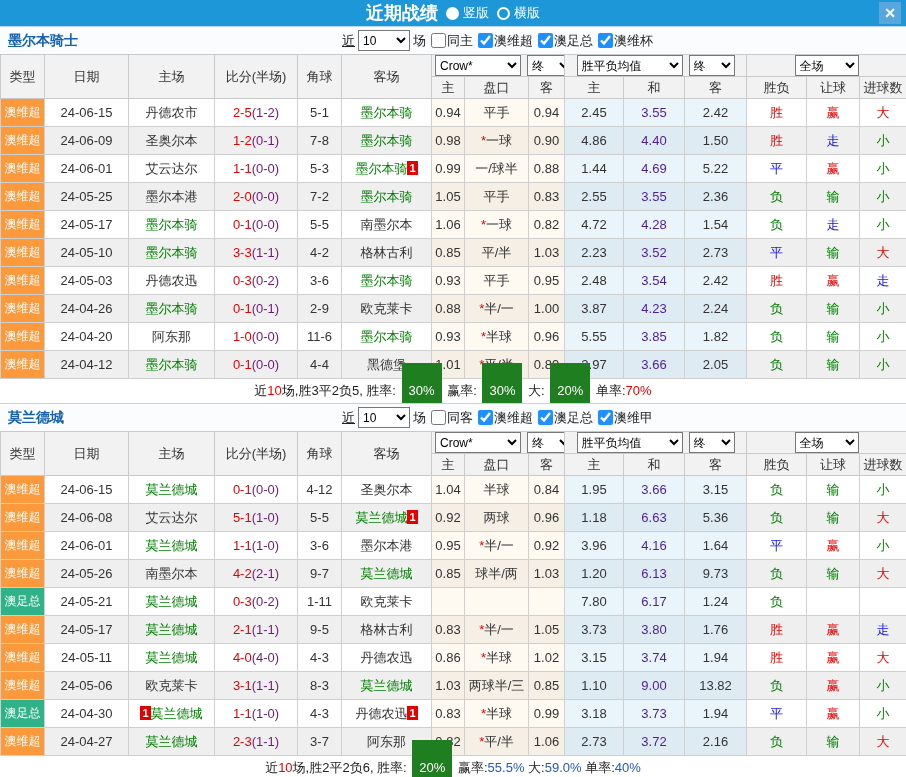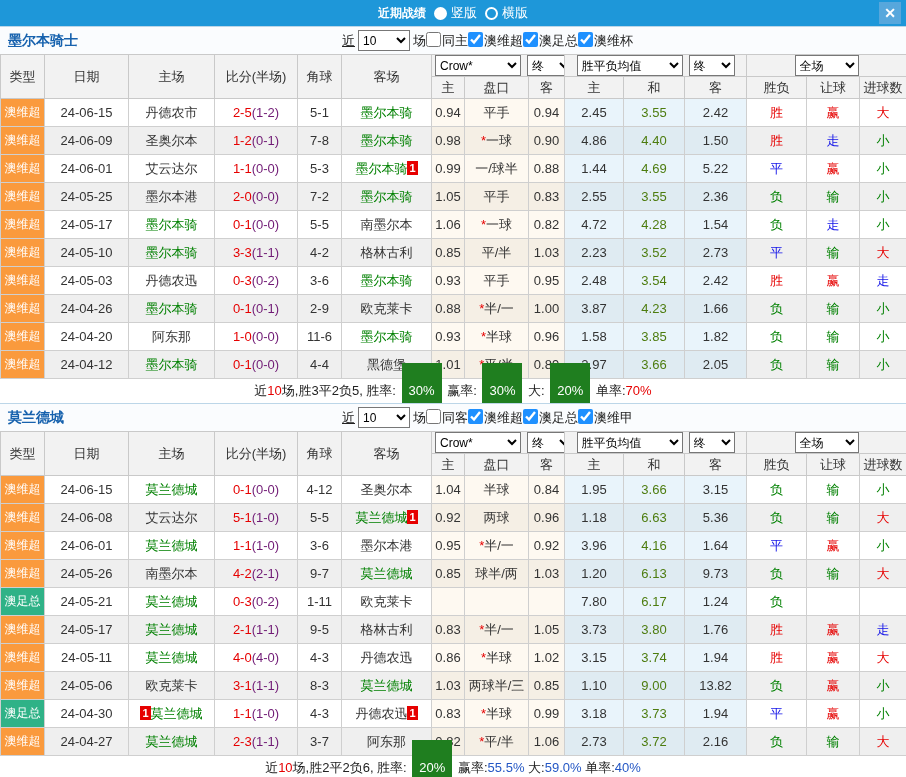--- a/index.html
+++ b/index.html
@@ -1,50 +1,50 @@
 <!DOCTYPE html>
 <html><head>
 <meta charset="utf-8">
 <style>
   html,body{margin:0;padding:0}
   body{width:906px;height:777px;overflow:hidden;background:#fff;font-family:"Liberation Sans",sans-serif}
   
   .titlebar{height:26px;background:#1E97D9;position:relative;display:flex;align-items:center;justify-content:center;color:#fff}
-  .title{font-weight:bold;font-size:12px}
+  .title{font-weight:bold;font-size:18px}
   .radio{width:9px;height:9px;border:2px solid #fff;border-radius:50%;display:inline-block;margin:0 4px 0 8px;box-sizing:content-box;cursor:pointer}
   .radio.sel{background:#fff}
   .rlabel{font-size:13px}
   .close{position:absolute;right:5px;top:2px;width:22px;height:22px;background:#57A7DC;color:#fff;font-weight:bold;font-size:14px;text-align:center;line-height:22px;cursor:pointer}
   
   .secbar{height:27px;position:relative;display:flex;align-items:center;background:#FAFCFE;border-top:1px solid #BCD6E8}
   .team{color:#1762AE;font-weight:bold;font-size:14px;padding-left:8px}
   .controls{position:absolute;left:342px;display:flex;align-items:center;font-size:13px;color:#222;white-space:nowrap}
   .controls .near{text-decoration:underline}
   select{font-size:12px;height:21px;border:1px solid #777;background:#fff;margin:0 3px;color:#000}
   .sel-count{width:52px}
   .sel-company{width:86px}
   .sel-final{width:46px}
   .sel-avg{width:106px}
   .sel-scope{width:64px}
-  .cb{display:flex;cursor:pointer}
+  .cb{display:flex;align-items:center;margin-left:5px;cursor:pointer}
   .cb input{width:15px;height:15px;accent-color:#1E90FF;margin:0 1px 0 0}
   
   table{border-collapse:collapse;table-layout:fixed;width:906px;text-align:center;font-size:13px;color:#333}
   th{background:#F2F2F2;border:1px solid #C9C9C9;font-weight:normal;height:21px;padding:0;overflow:hidden;white-space:nowrap}
   td{border:1px solid #CFCFCF;height:27px;padding:0;overflow:hidden;white-space:nowrap}
   tr.even td{background:#EFEFEF}
   td.lg{color:#fff;font-size:12px}
   td.lg-orange,tr.even td.lg-orange{background:#FA9A3D}
   td.lg-green,tr.even td.lg-green{background:#2FB287}
   .hl{color:#008000}
   td.hc{background:#FEF9F1}
   tr.even td.hc{background:#F5EFE5}
   td.eu{background:#E9F4FB}
   tr.even td.eu{background:#DFEBF2}
-  td.mid{color:#4d7c0f}
+  td.mid{color:#4c1d95}
   .ft{color:#E60000}
   .ht{color:#701a75}
   td.hc i{color:#E60000;font-style:normal}
   td.res.r{color:#E60000}
   td.res.d{color:#1212E8}
   td.res.g{color:#008000}
   .b1{display:inline-block;background:#E60000;color:#fff;font-size:11px;font-weight:bold;line-height:14px;height:14px;padding:0 2px;vertical-align:1px}
   
   .summary{height:24px;line-height:24px;text-align:center;font-size:13px;color:#222;background:#fff}
   .summary .badge{background:#1F7E1F;color:#fff;padding:20px 7px;margin:0 2px}
@@ -254,36 +254,36 @@
             <td>24-04-26</td>
             <td><span class="hl">墨尔本骑</span></td>
             <td><span class="ft">0-1</span><span class="ht">(0-1)</span></td>
             <td>2-9</td>
             <td><span class="">欧克莱卡</span></td>
             <td class="hc">0.88</td>
             <td class="hc"><i>*</i>半/一</td>
             <td class="hc">1.00</td>
             <td class="eu">3.87</td>
             <td class="eu mid">4.23</td>
-            <td class="eu">1.66</td>
+            <td class="eu">2.24</td>
             <td class="res g">负</td>
             <td class="res g">输</td>
             <td class="res g">小</td>
           </tr>
           <tr class="odd">
             <td class="lg lg-orange">澳维超</td>
             <td>24-04-20</td>
             <td><span class="">阿东那</span></td>
             <td><span class="ft">1-0</span><span class="ht">(0-0)</span></td>
             <td>11-6</td>
             <td><span class="hl">墨尔本骑</span></td>
             <td class="hc">0.93</td>
             <td class="hc"><i>*</i>半球</td>
             <td class="hc">0.96</td>
-            <td class="eu">1.58</td>
+            <td class="eu">5.55</td>
             <td class="eu mid">3.85</td>
             <td class="eu">1.82</td>
             <td class="res g">负</td>
             <td class="res g">输</td>
             <td class="res g">小</td>
           </tr>
           <tr class="even">
             <td class="lg lg-orange">澳维超</td>
             <td>24-04-12</td>
             <td><span class="hl">墨尔本骑</span></td>

